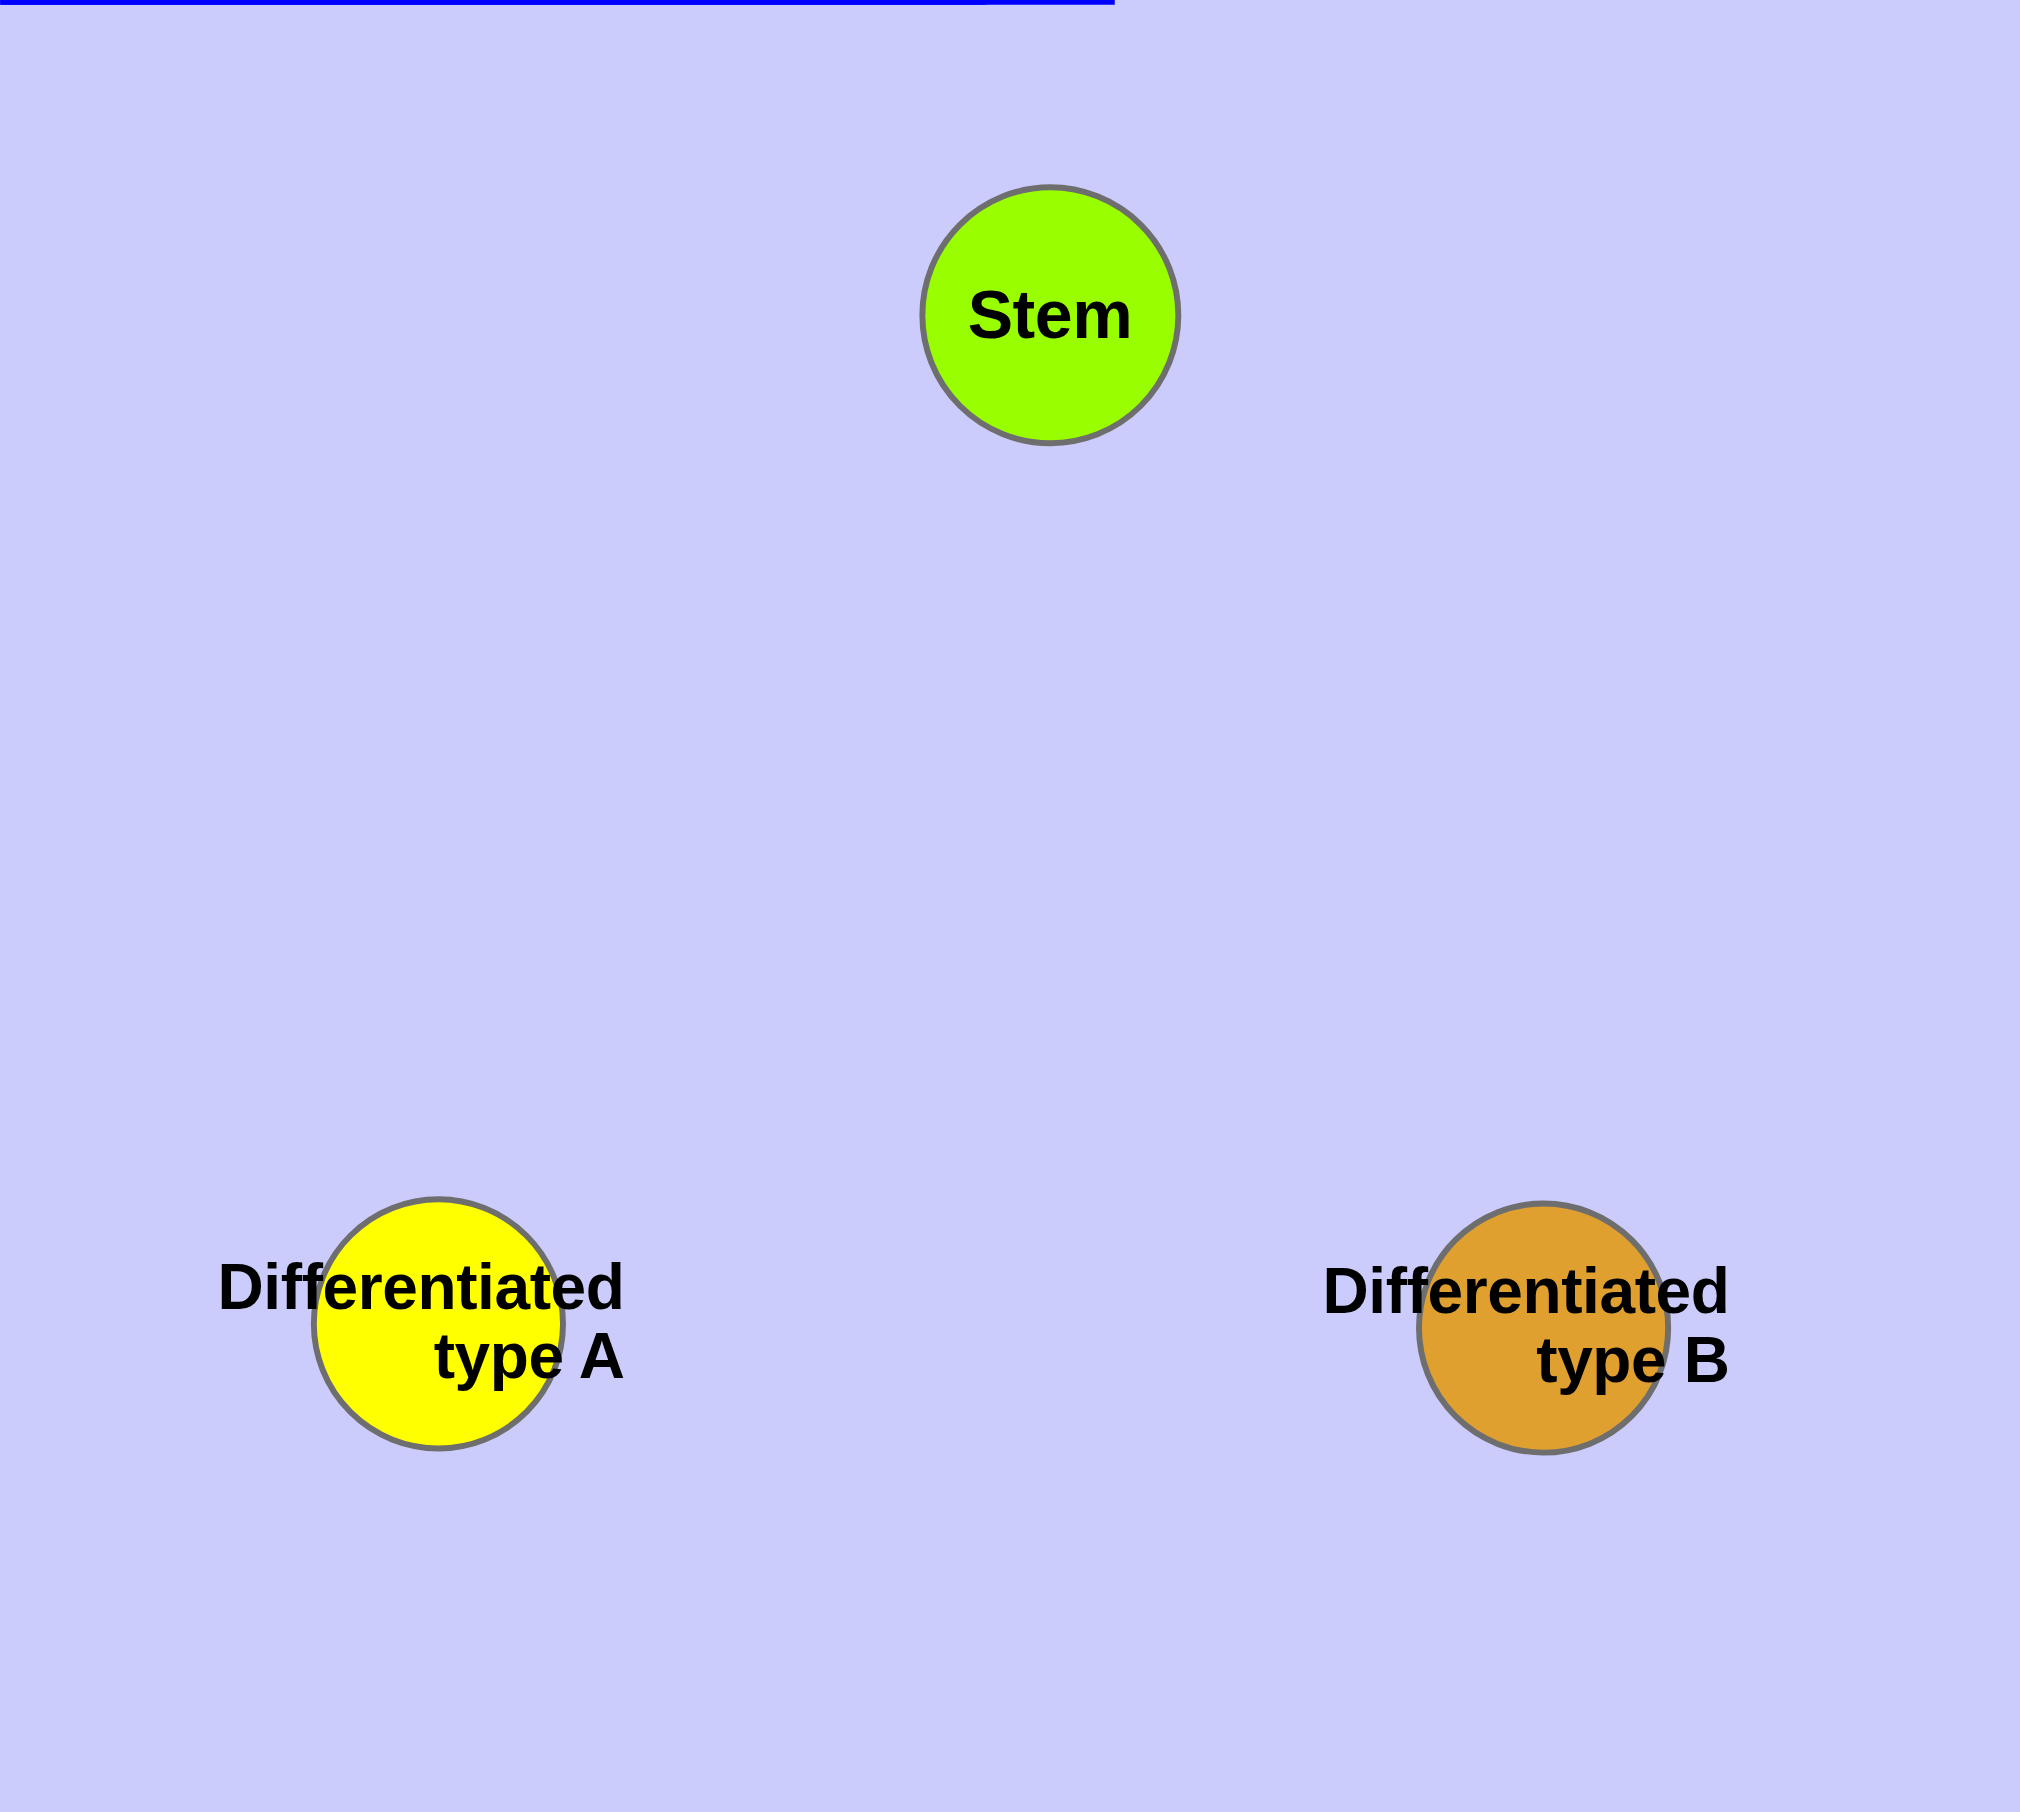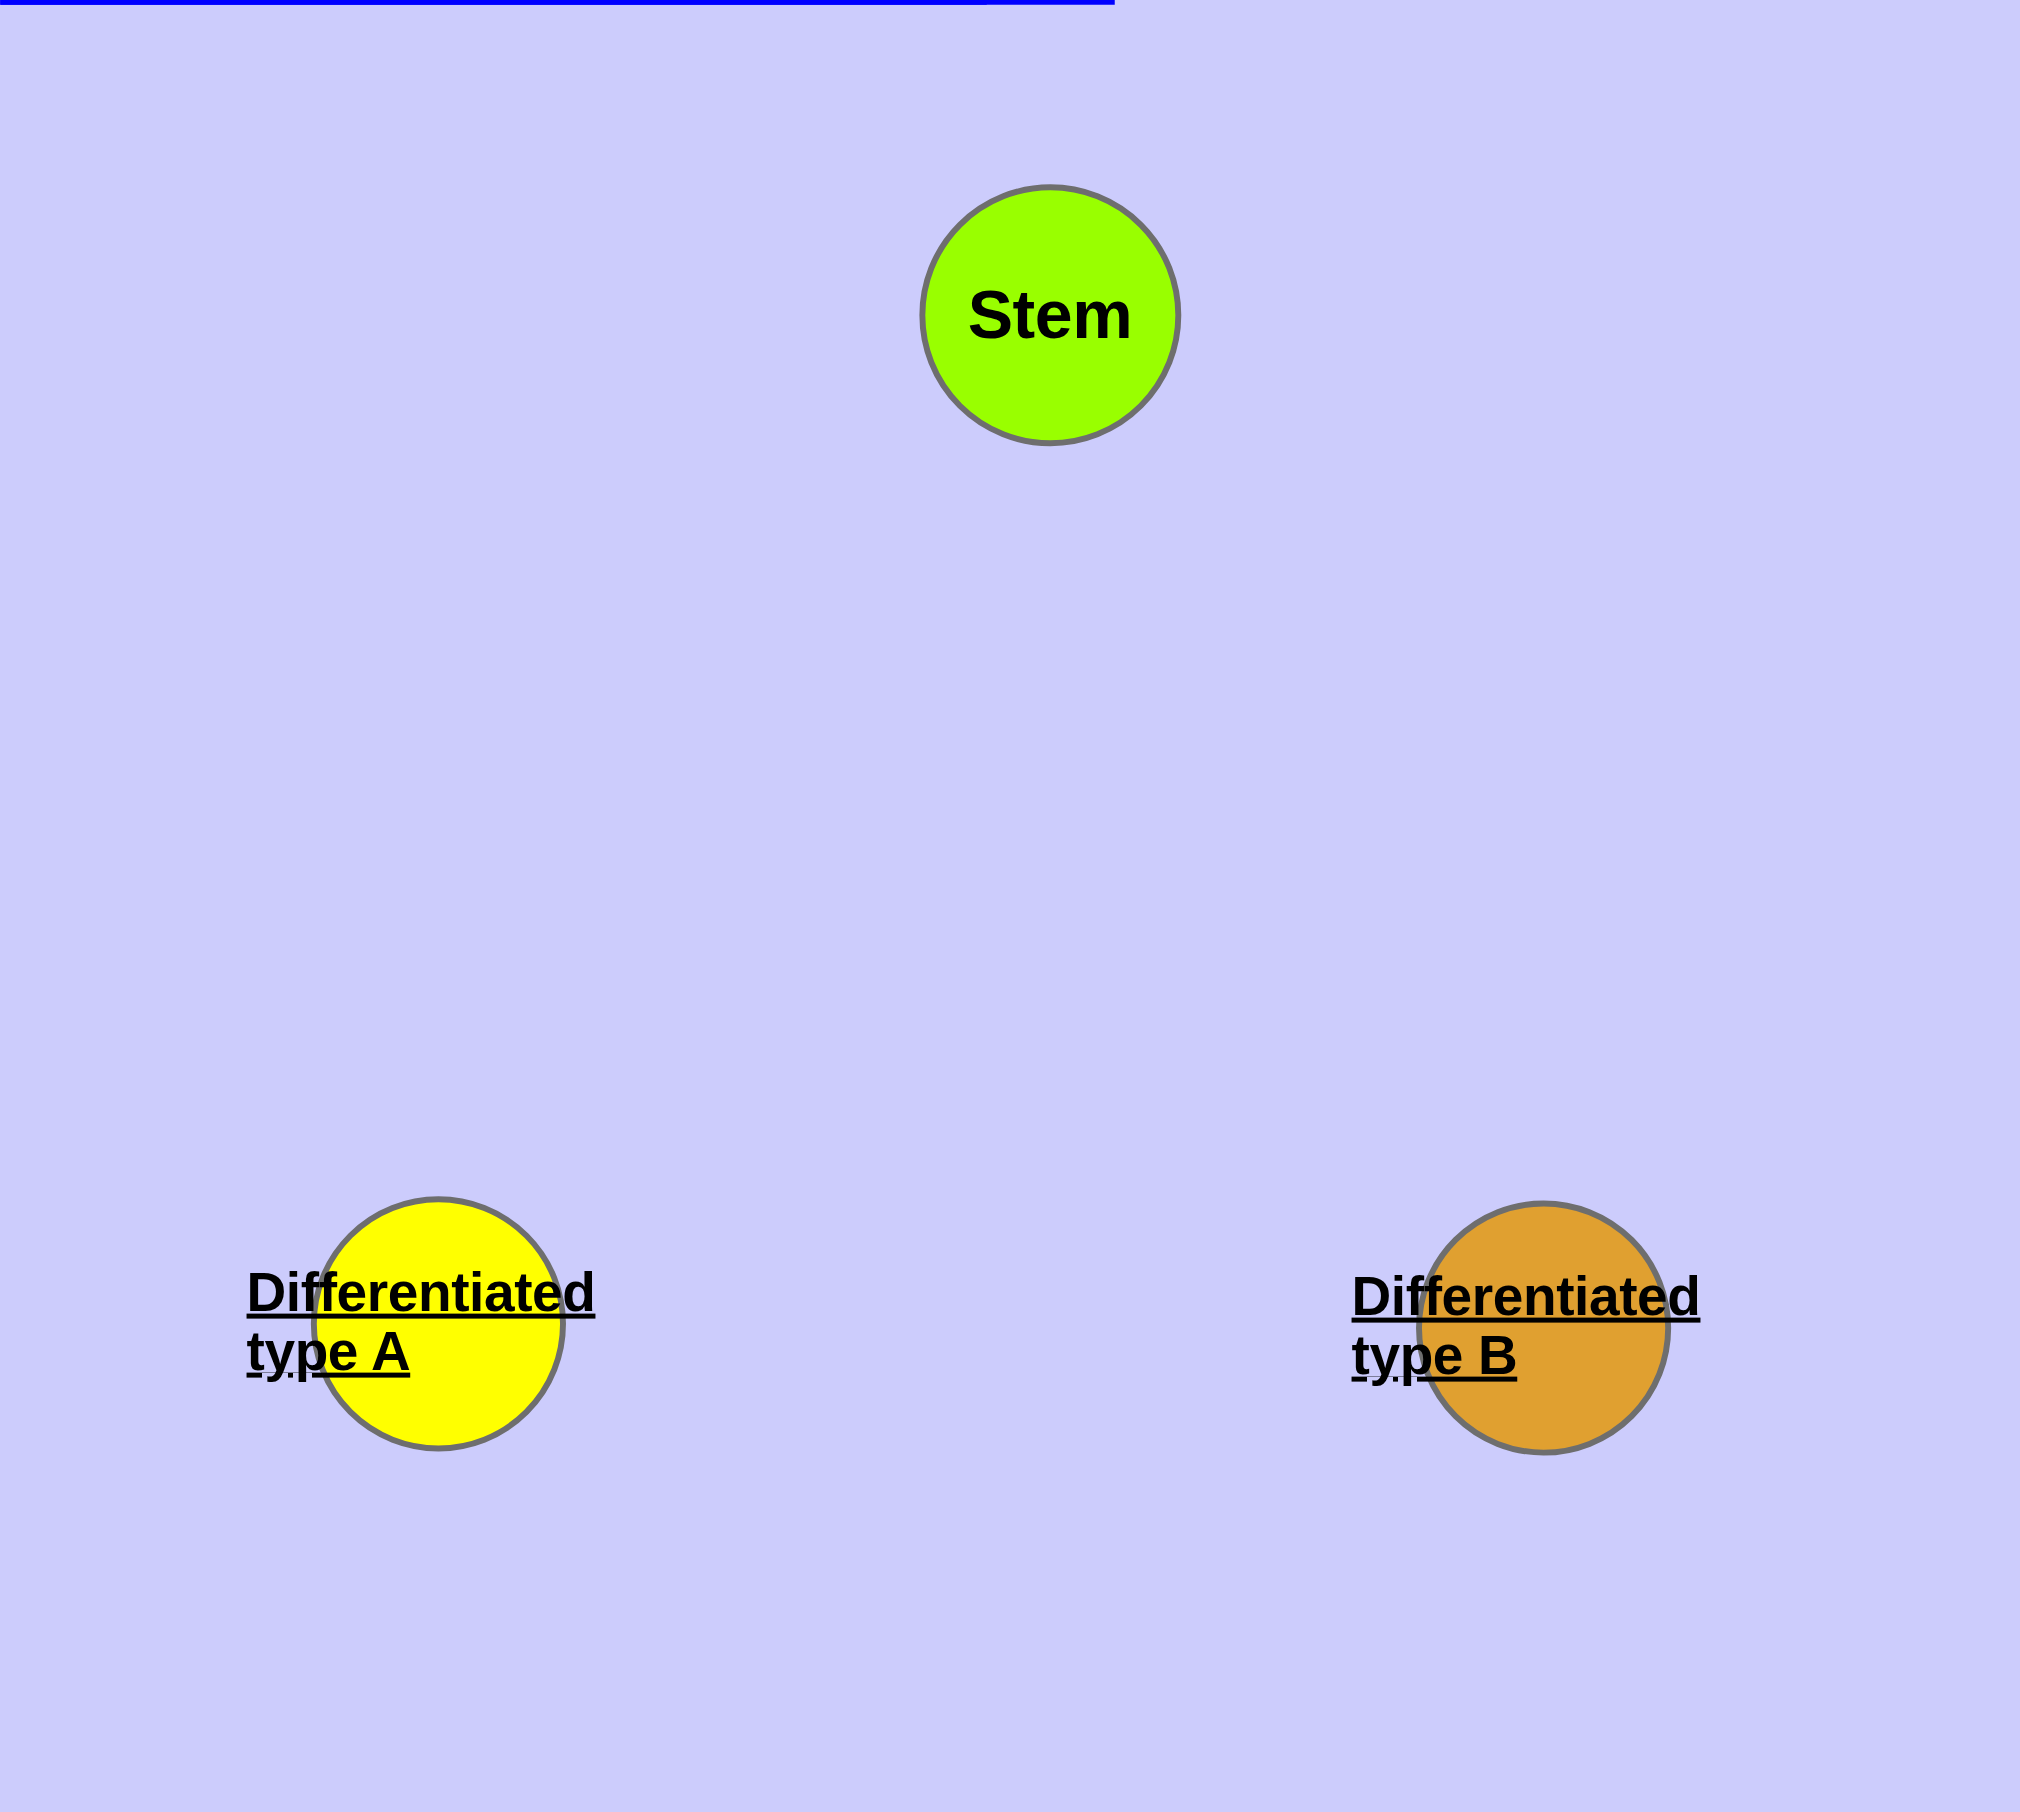--- a/index.html
+++ b/index.html
@@ -32,33 +32,32 @@
   }
   .node-circle {
     stroke: #6e6e6e;
     stroke-width: 7;
   }
   .node-label {
     position: absolute;
     color: #000000;
     font-family: "Liberation Sans", sans-serif;
     font-weight: bold;
-    text-align: left;
+    text-align: right;
     line-height: 1.08;
     white-space: pre;
     transform: translate(-50%, -50%);
     pointer-events: none;
     letter-spacing: -0.4px;
   }
   .label-stem {
     font-size: 68px;
   }
   .label-leaf {
-    font-size: 55px;
-    text-decoration: underline;
+    font-size: 64px;
   }
 </style>
 </head>
 <body>
 
 <div id="stage" style="background: rgb(204, 204, 252);">
 
   <svg id="graph-svg" viewBox="0 0 2384 2138">
     <g>
       <line class="edge-line" x1="1164"></line>

